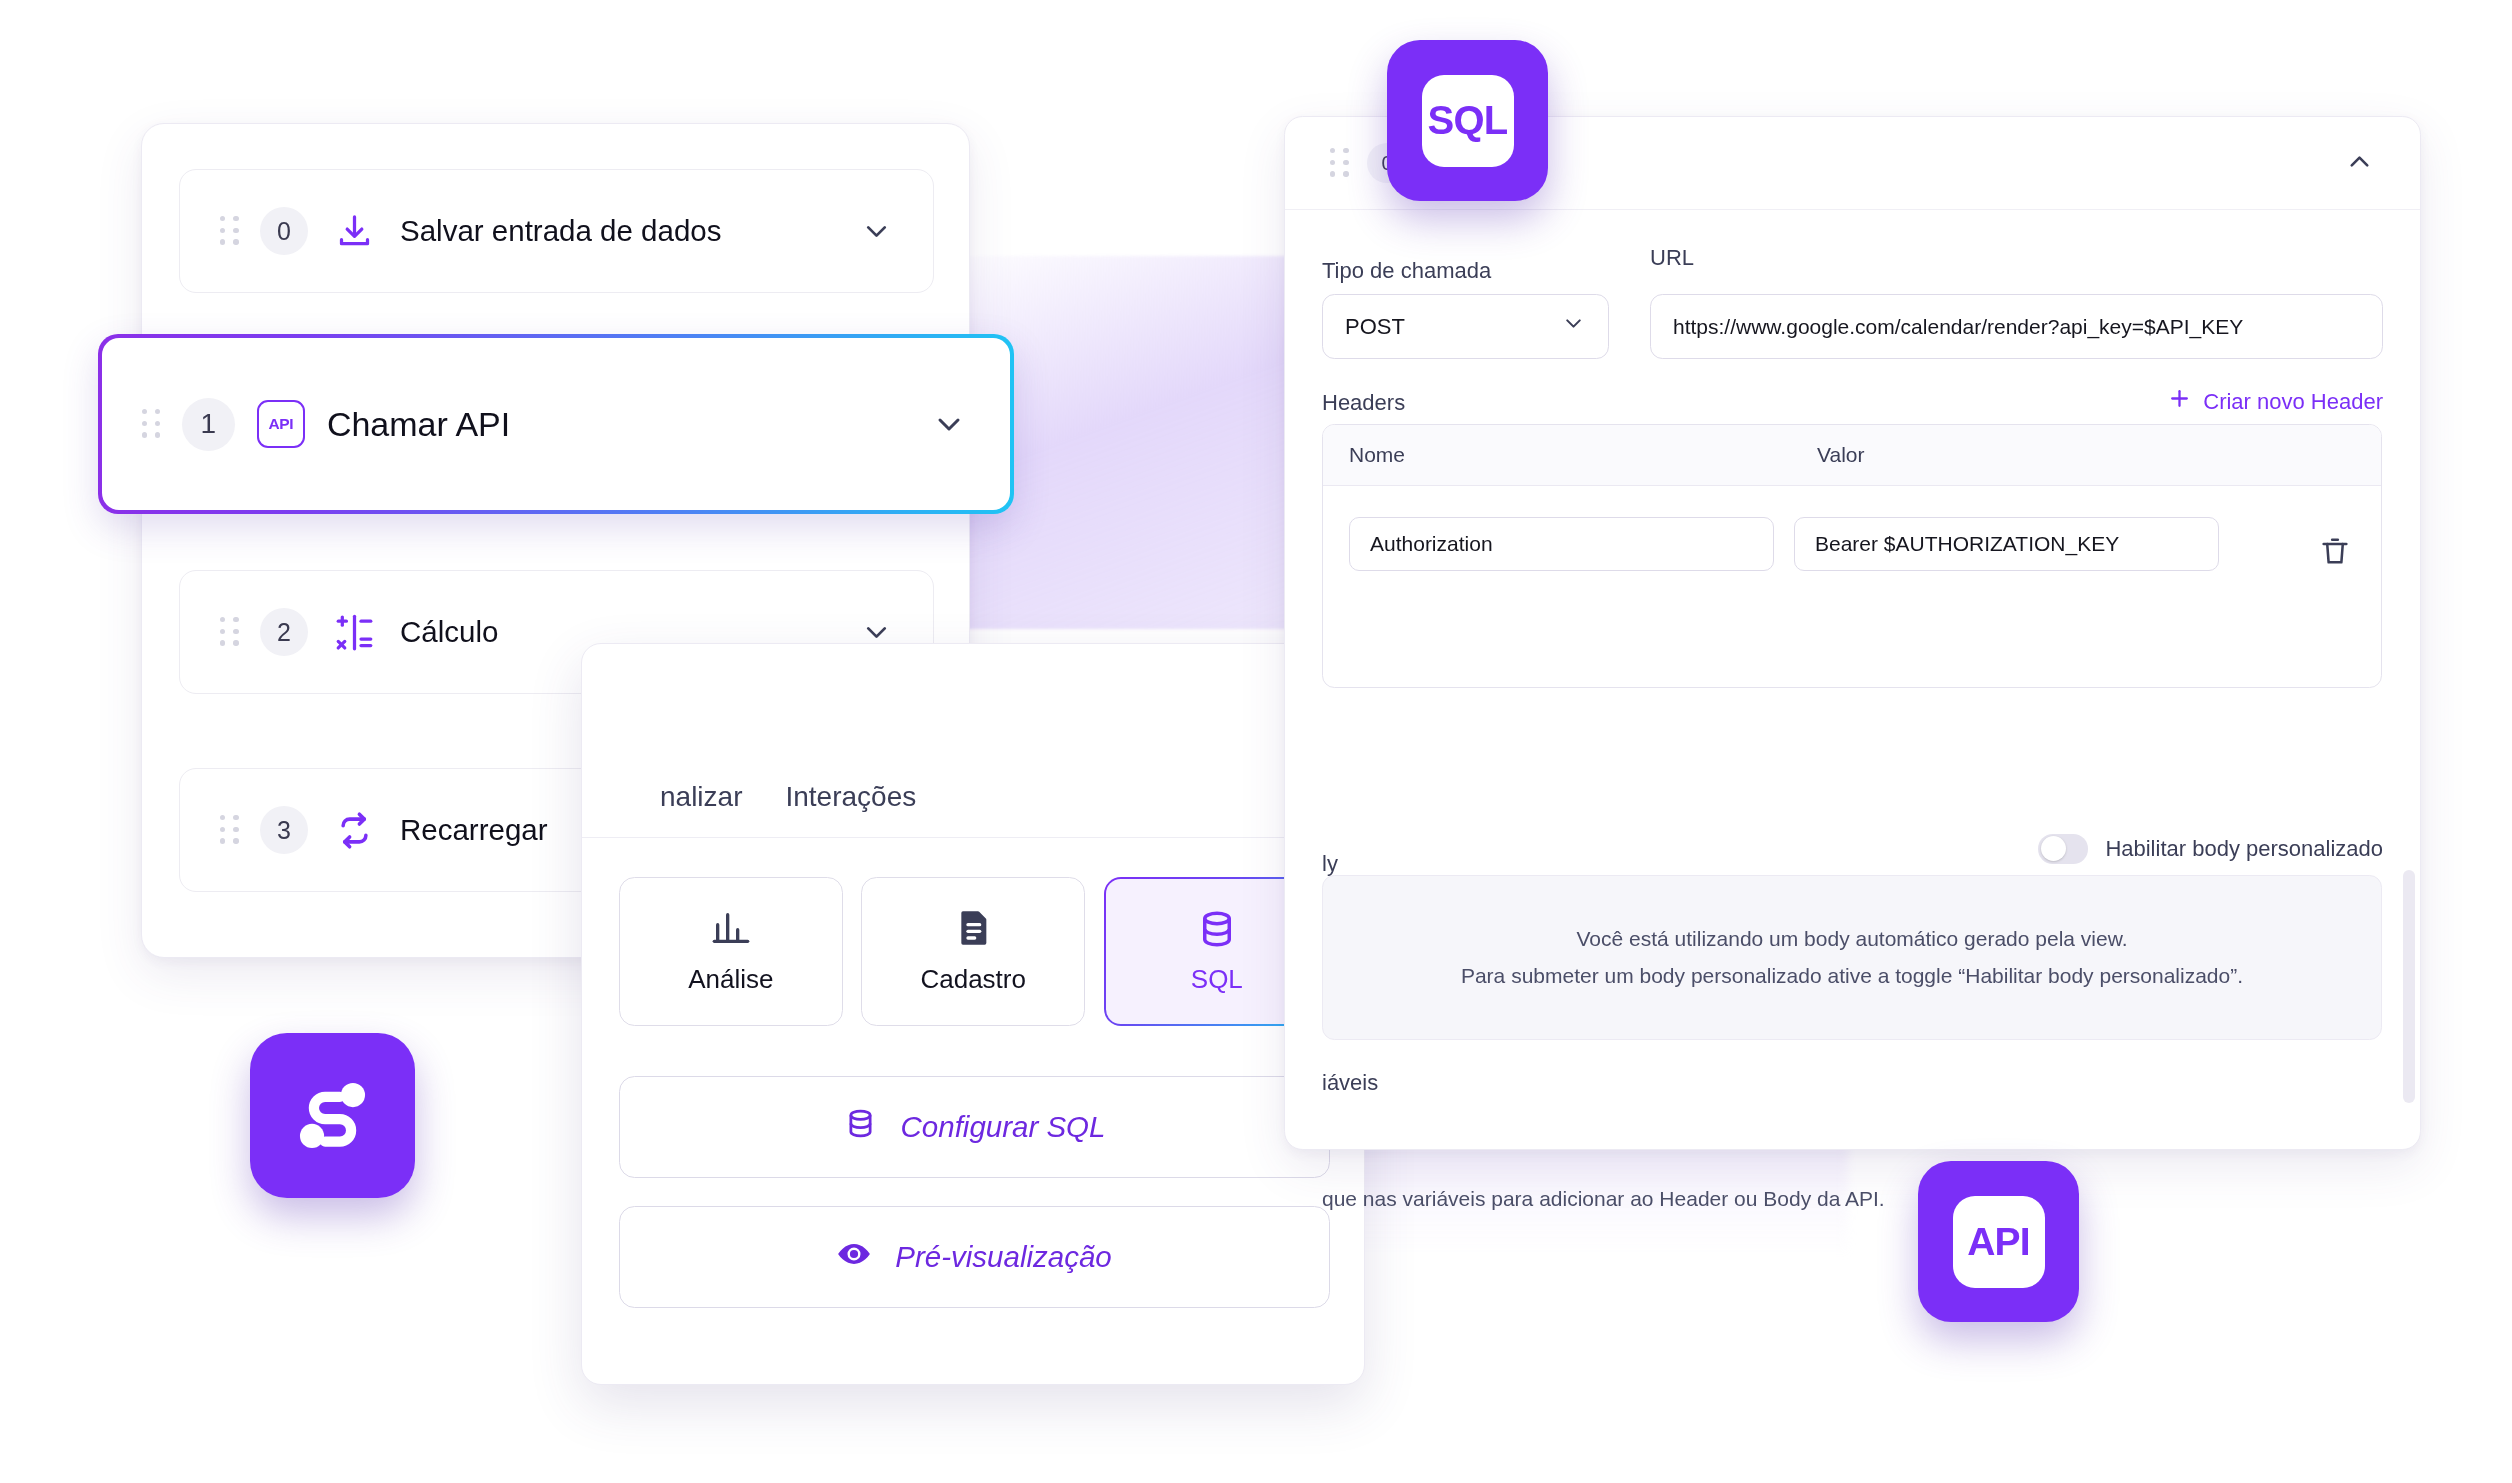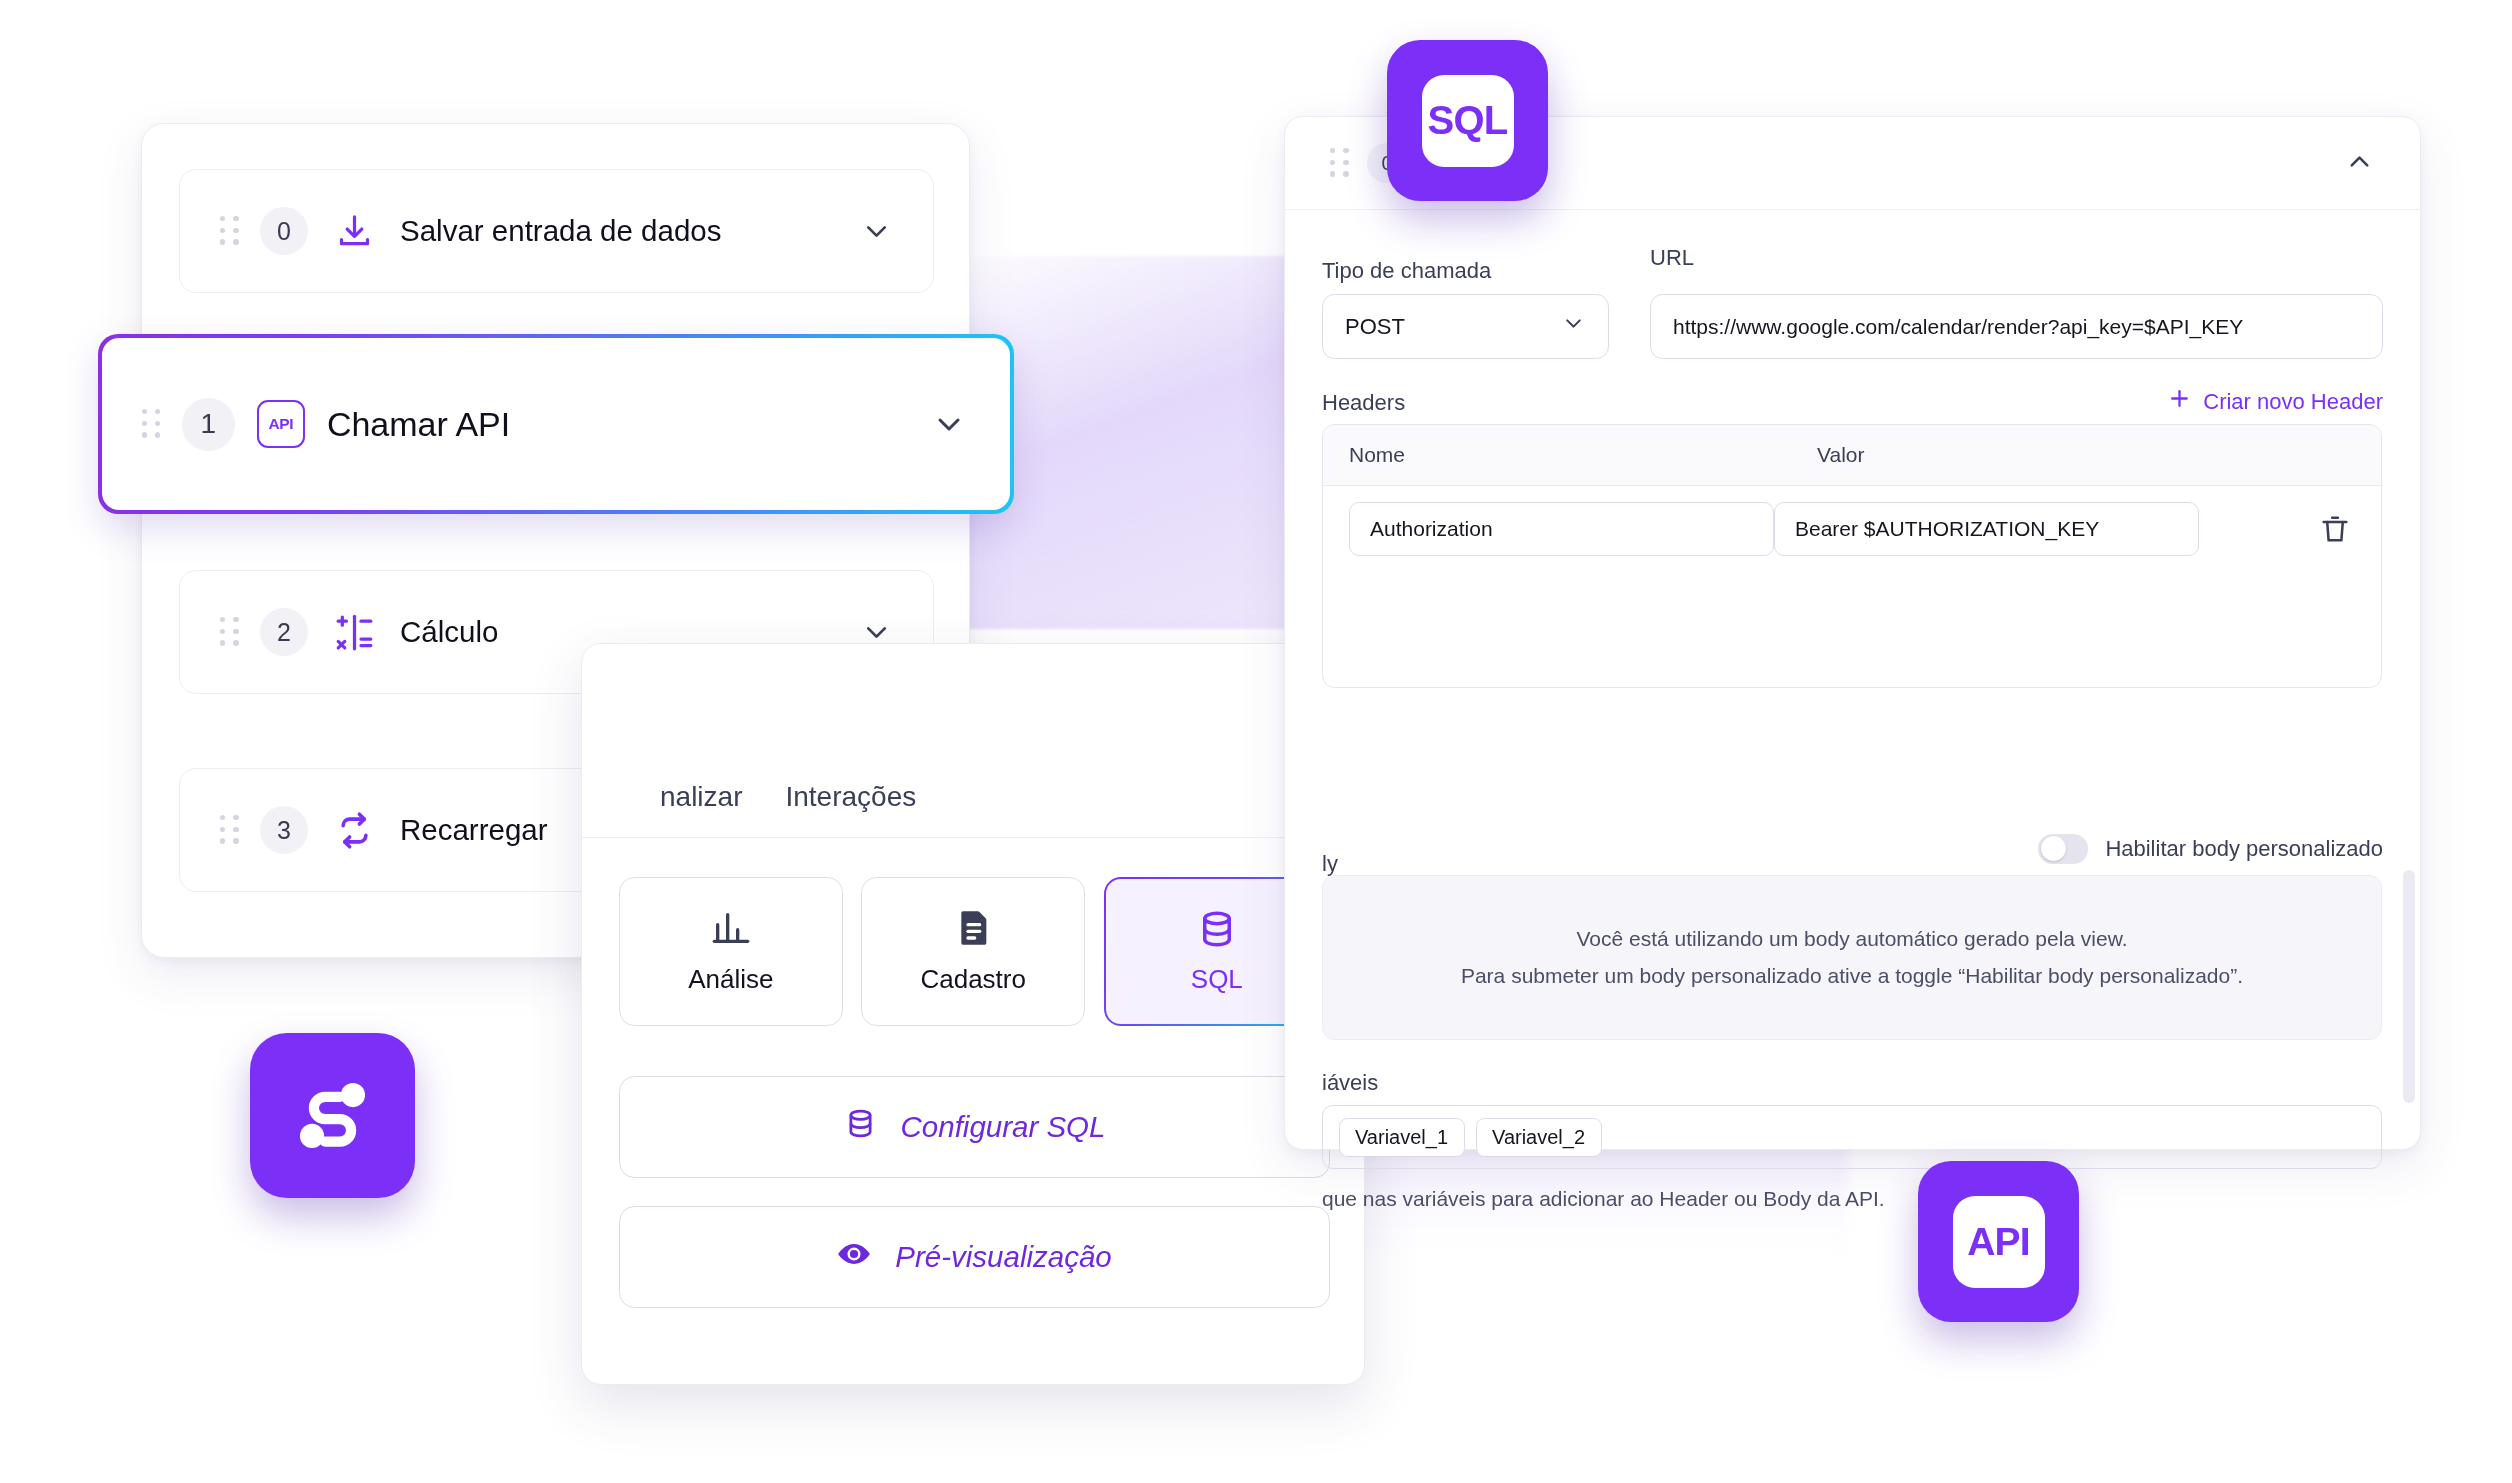--- a/index.html
+++ b/index.html
@@ -132,21 +132,21 @@
   #lbl-headers { position: absolute; left: 37px; top: 273px; }
   #btn-new-header { position: absolute; right: 37px; top: 269px; display:flex; align-items:center; gap:11px;
      color:#7b2ff7; font-size: 22px; }
 
   #hdr-table { position: absolute; left: 37px; top: 307px; width: 1060px; height: 264px;
      border: 0.8px solid #e5e3ee; border-radius: 12.4px; overflow: hidden; background:#fff; }
   #hdr-thead { display:flex; height: 61px; background: #fafafd; border-bottom: 0.8px solid #ebe9f2; }
   #hdr-thead div { font-size: 21px; color: #3b3e57; display:flex; align-items:center; }
   .th-name { width: 474px; padding-left: 26px; }
   .th-val  { flex: 1; padding-left: 20px; }
-  .hdr-row { display:flex; align-items:center; height: 85px; padding: 0 26px; }
+  .hdr-row { display:flex; align-items:flex-end; height: 85px; padding: 0 26px; gap: 20px; }
   .hdr-row .cell { height: 54px; border: 0.8px solid #dedbe9; border-radius: 10px;
      display:flex; align-items:center; padding: 0 20px; font-size: 21px; color:#16161f; }
   .cell-name { width: 425px; }
   .cell-val { width: 425px; }
   .trash { margin-left: auto; width: 40px; height: 40px; display:flex; align-items:center; justify-content:center; }
 
   #lbl-body { position: absolute; left: 37px; top: 722px; font-size: 22px; color:#3b3e57;margin-top:12px; }
   #toggle-wrap { position: absolute; right: 37px; top: 717px; display:flex; align-items:center; gap: 17px; }
   .toggle { width: 50px; height: 29.5px; border-radius: 14.8px; background: #e5e3ee; position: relative; }
   .toggle .knob { position:absolute; left: 2.3px; top: 2.3px; width: 25px; height: 25px; border-radius:50%; background:#fff;
@@ -451,24 +451,20 @@
         </span>
       <span class="t-label">Habilitar body personalizado</span>
     </span>
 
     <div id="body-box">
       <div>Você está utilizando um body automático gerado pela view.</div>
       <div>Para submeter um body personalizado ative a toggle “Habilitar body personalizado”.</div>
     </div>
 
     <span id="lbl-vars">iáveis</span>
-    <div id="vars-box">
-      <span class="var-chip">Variavel_1</span>
-      <span class="var-chip">Variavel_2</span>
-    </div>
     <span id="vars-hint">que nas variáveis para adicionar ao Header ou Body da API.</span>
 
     <div id="api-scroll"></div>
   </div>
 
   <div class="badge" id="badge-sql">
     <span class="tile">SQL</span>
   </div>
 
   <div class="badge" id="badge-api">

